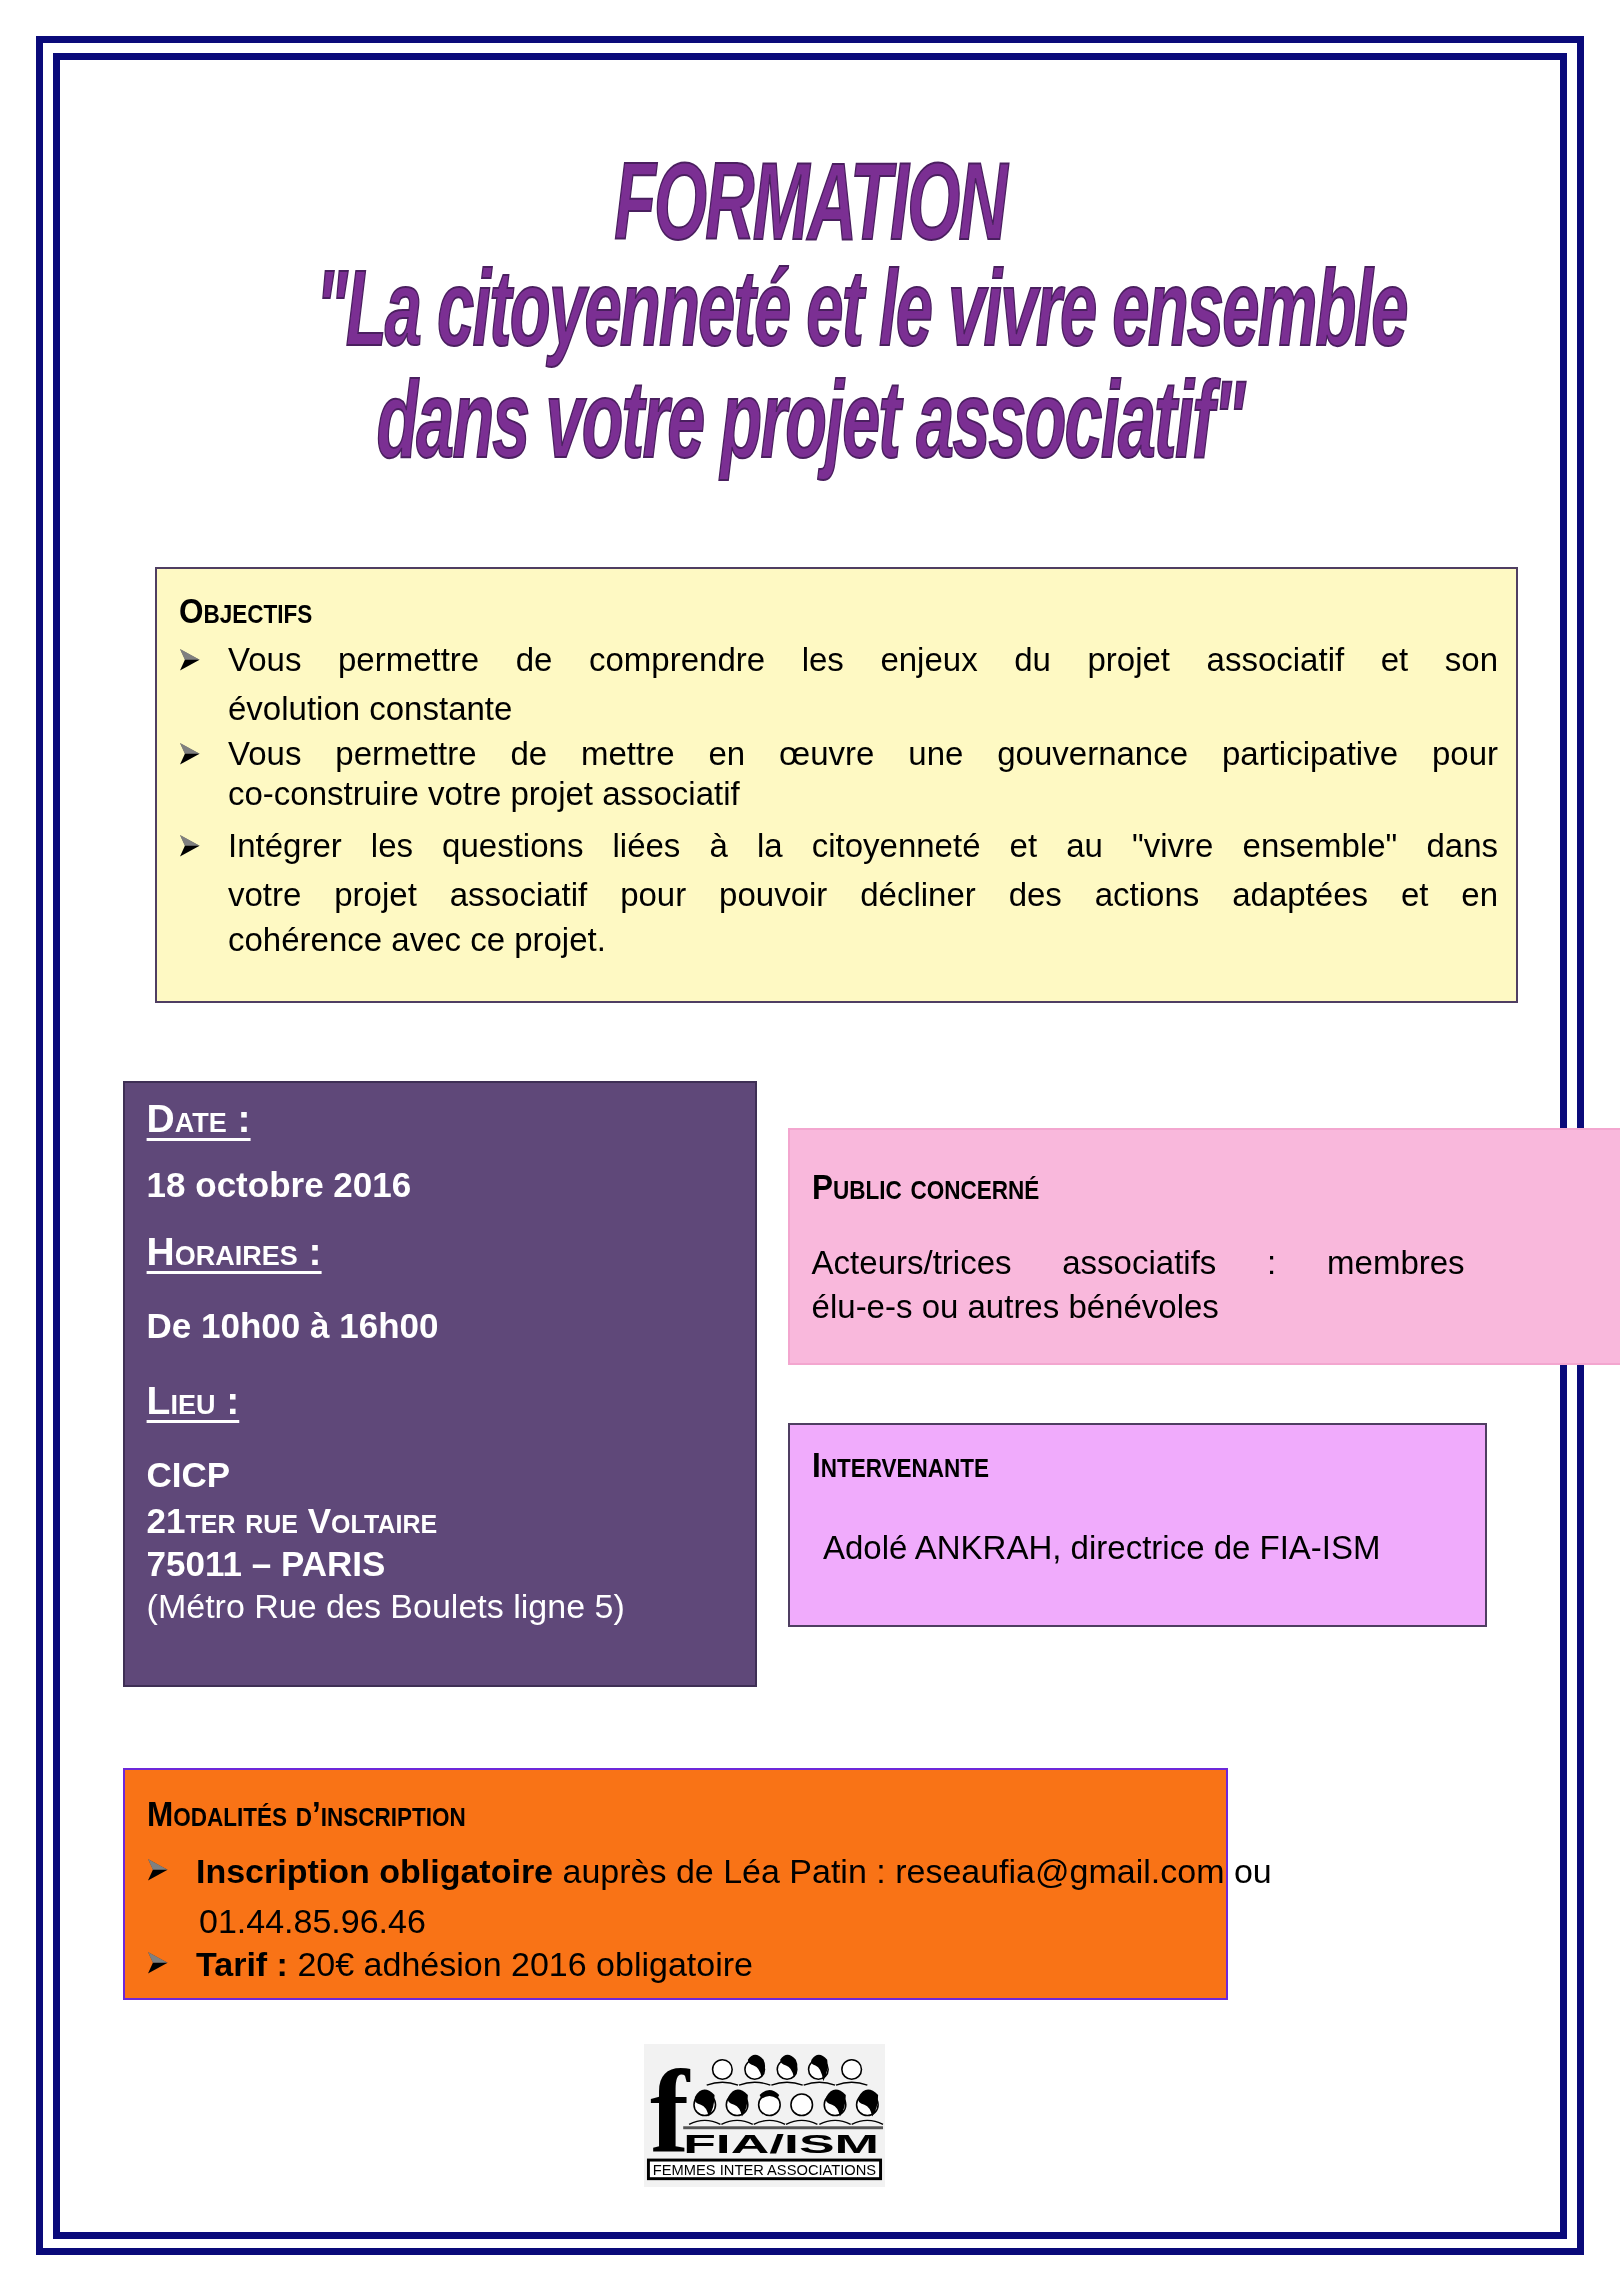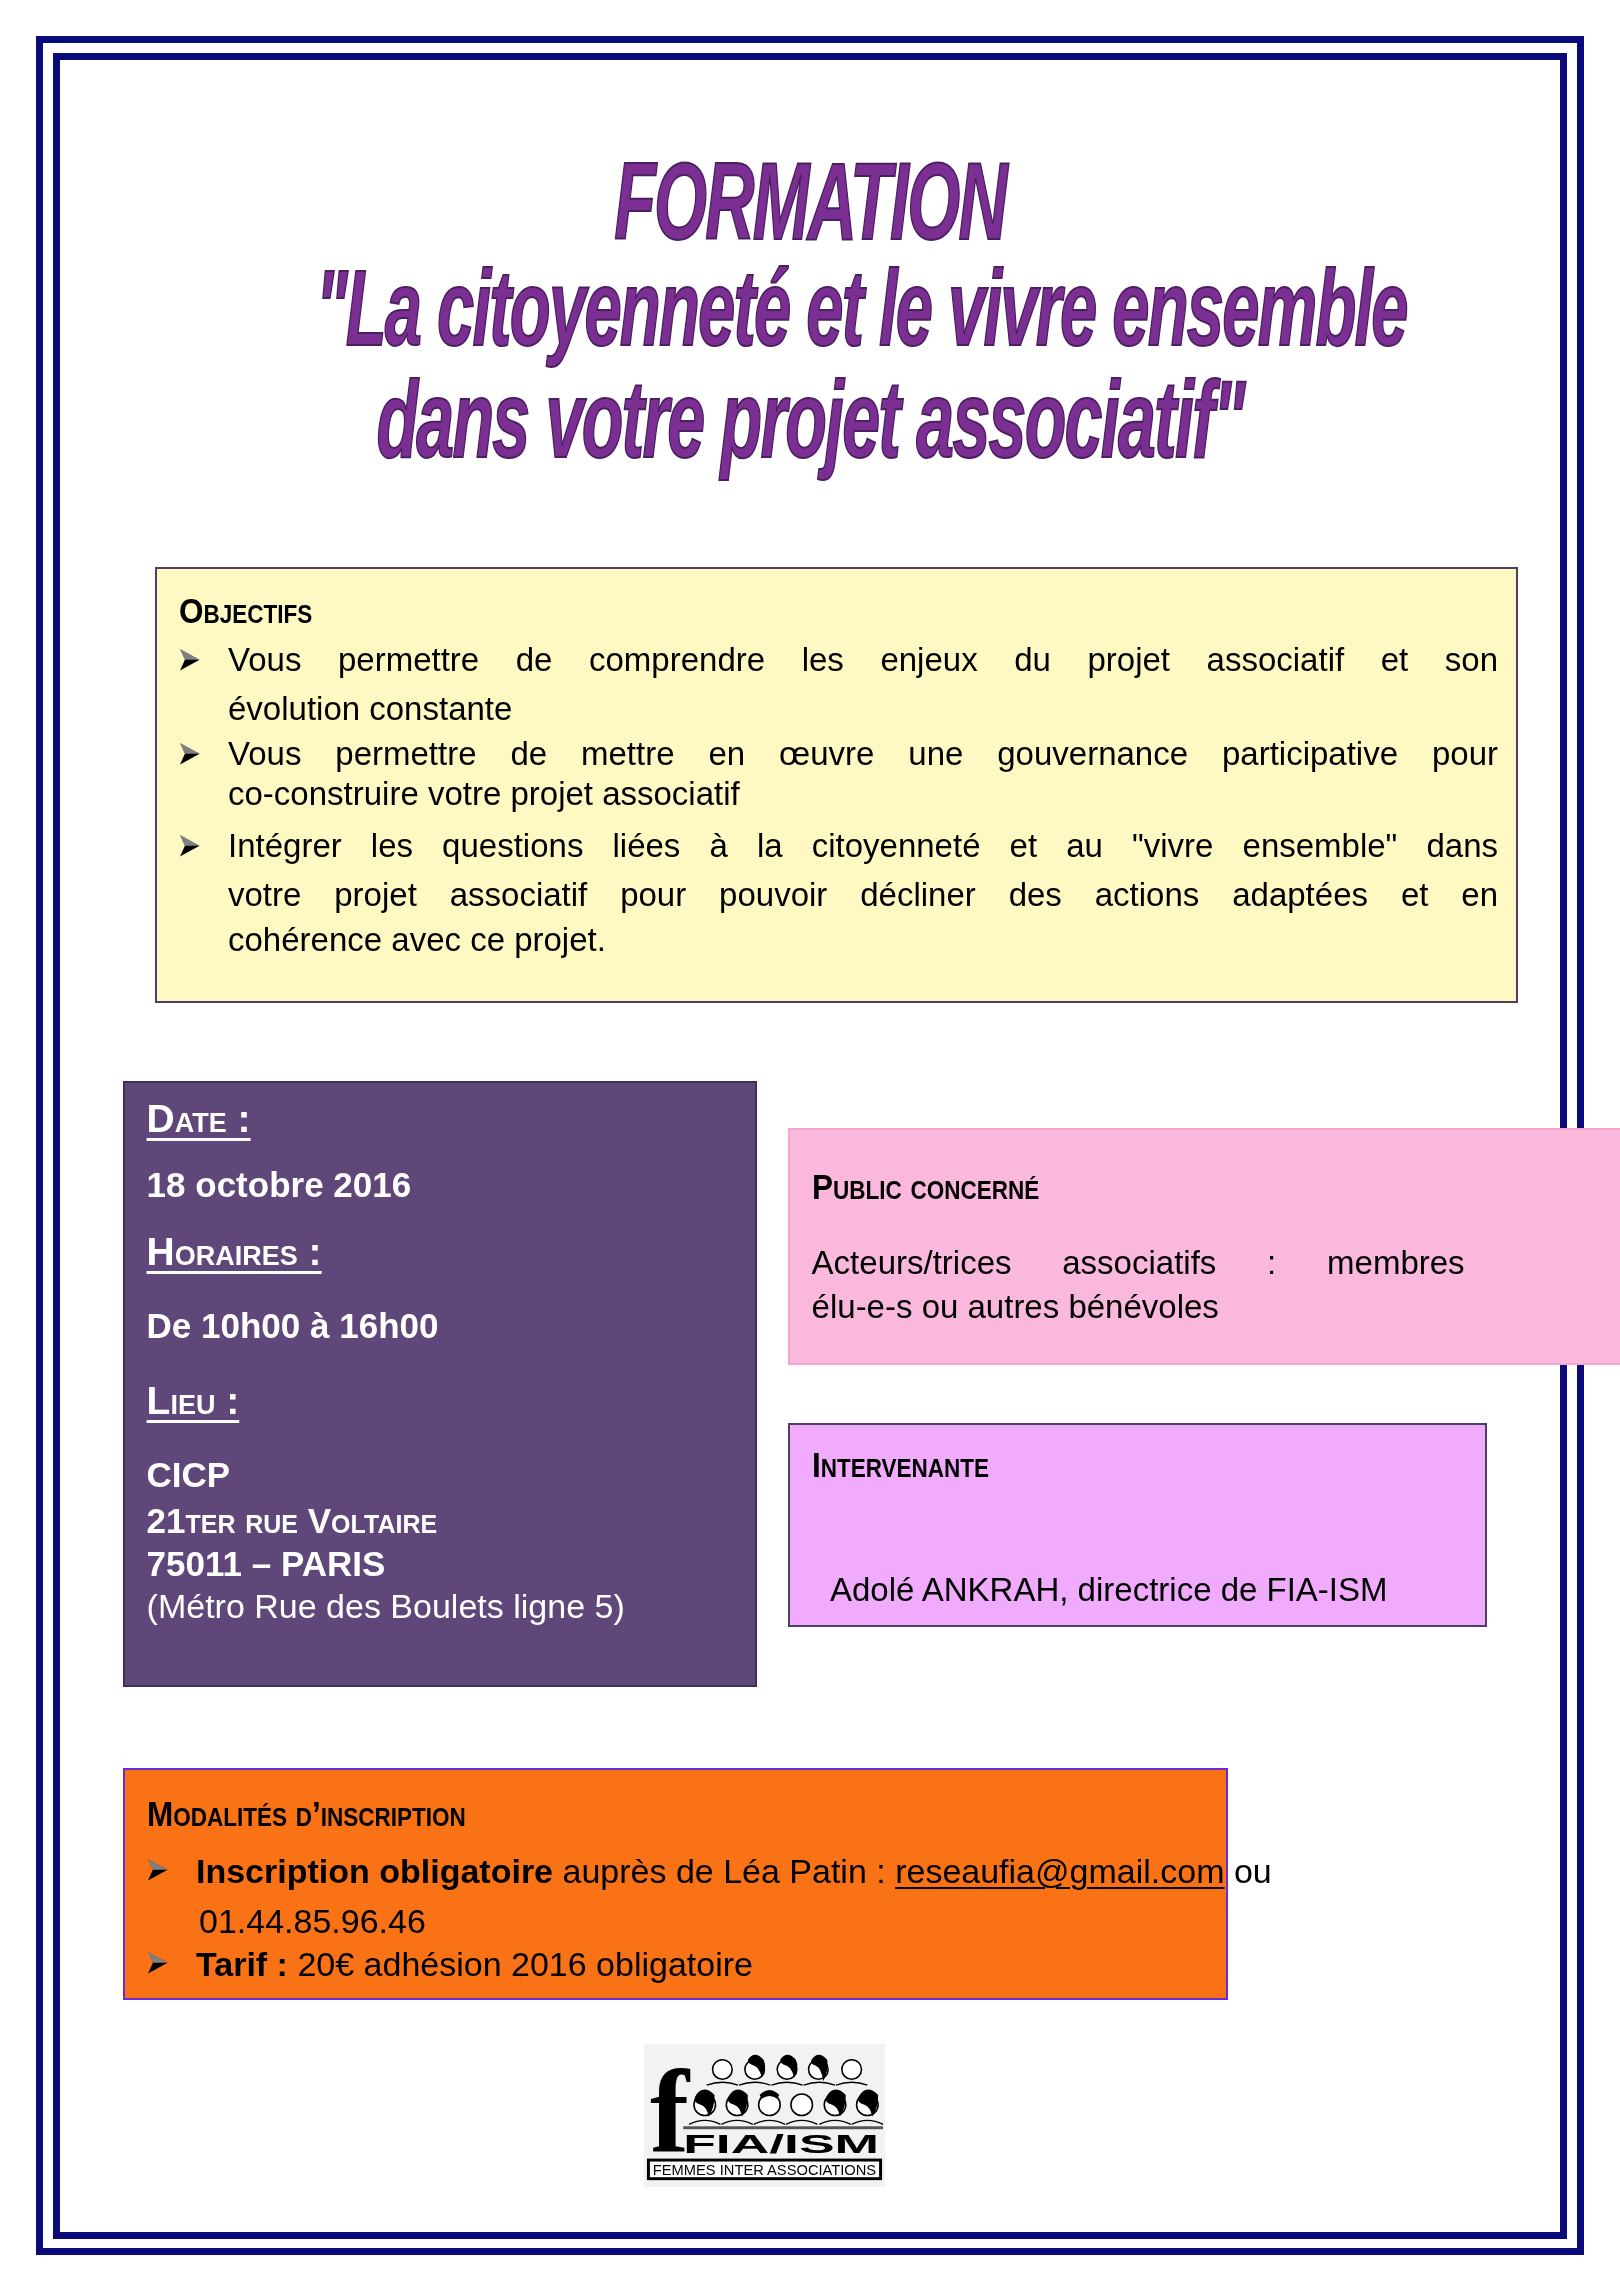--- a/index.html
+++ b/index.html
@@ -31,21 +31,21 @@
     .box-modal { left:123px; top:1768px; width:1105px; height:232px;
                  background:#f97316; border:2px solid #6d28d9; }
 
     .heading { position:absolute; font-weight:bold; font-variant:small-caps;
                font-size:35px; white-space:nowrap; transform:scaleX(0.9); transform-origin:left; }
 
     .line { position:absolute; white-space:nowrap; font-size:33px; line-height:1; }
     .justify { position:absolute; font-size:33px; text-align:justify; text-align-last:justify; white-space:normal; line-height:1; }
 
     .bullet { position:absolute; width:21.6px; height:25.5px; }
-    .u { text-decoration:underline; text-underline-offset:3.9px; text-decoration-thickness:2px; }
+    .u { text-underline-offset:3.9px; text-decoration-thickness:2px; }
     .w-heading { position:absolute; font-weight:bold; font-variant:small-caps; font-size:39px;
                  white-space:nowrap; text-decoration:underline; text-underline-offset:5.9px;
                  text-decoration-thickness:2.9px; }
     .w-bold { position:absolute; font-weight:bold; font-size:35px; white-space:nowrap; }
     .w-reg { position:absolute; font-size:34px; white-space:nowrap; }
 
     .logo { position:absolute; left:644px; top:2044px; width:241px; height:143px; background:#f2f2f2; }
   </style>
 </head>
 <body>
@@ -96,21 +96,21 @@
 </div>
 
 <div class="box box-public">
   <div class="heading" style="left:21.6px; top:37px;">Public concerné</div>
   <div class="justify" style="left:21.6px; top:116px; width:653px;">Acteurs/trices associatifs : membres</div>
   <div class="line" style="left:21.6px; top:160px;">élu-e-s ou autres bénévoles</div>
 </div>
 
 <div class="box box-interv">
   <div class="heading" style="left:21.6px; top:19.6px;">Intervenante</div>
-  <div class="line" style="left:40px; top:106px;margin-top:42px;">Adolé ANKRAH, directrice de FIA-ISM</div>
+  <div class="line" style="left:33px; top:106px;">Adolé ANKRAH, directrice de FIA-ISM</div>
 </div>
 
 <div class="box box-modal">
   <div class="heading" style="left:21.6px; top:23.5px;">Modalités d’inscription</div>
 
   <svg class="bullet" style="left:21.6px; top:87px;" viewBox="0 0 22 26">
       <path d="M1 2 L21 13 L1 24 L6 13 Z" fill="#000"></path>
       <path d="M1 2 L21 13 L6 13 Z" fill="#fff" opacity="0.5"></path>
     </svg>
   <div class="line" style="left:71px; top:84px; font-size:34px;">

